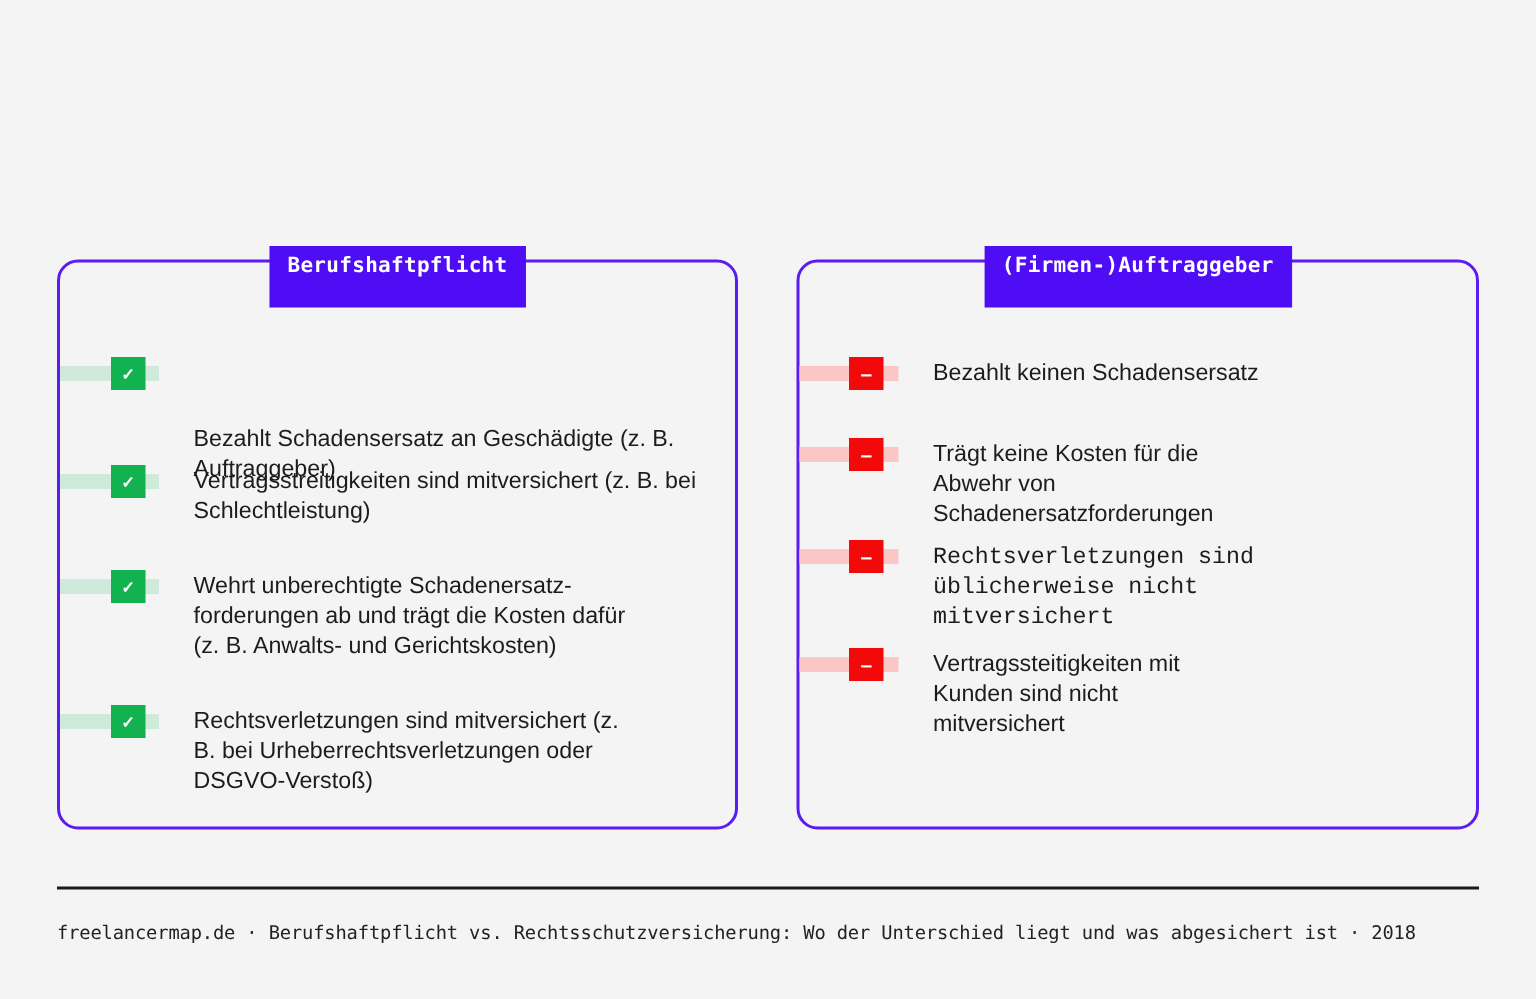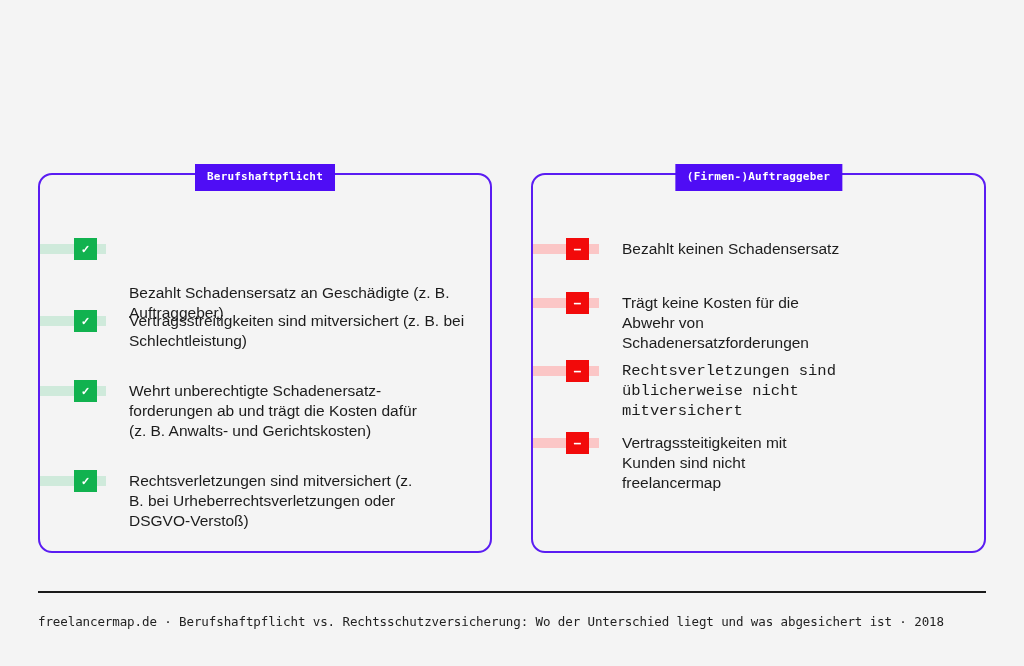--- a/index.html
+++ b/index.html
@@ -18,21 +18,21 @@
       position: absolute; top: 173px; height: 380px;
       border: 2px solid #5a1cf2; border-radius: 14px;
     }
     .card.left { left: 38px; width: 454px; }
     .card.right { left: 531px; width: 455px; }
 
     .card-label {
       position: absolute; top: -11px; left: 50%; transform: translateX(-50%);
       background: #4f0df5; color: #fff;
       font-family: "DejaVu Sans Mono", monospace; font-weight: 700;
-      font-size: 11px; line-height: 26px; height: 27px;
+      font-size: 14px; line-height: 26px; height: 41px;
       padding: 0 12px; white-space: nowrap; letter-spacing: 0.2px;
     }
 
     .item { position: absolute; left: 0; right: 0; }
     .bar {
       position: absolute; left: 0; width: 66px; height: 10px;
     }
     .left .bar { background: #cfeadb; }
     .right .bar { background: #fbc6c6; }
     .badge {
@@ -107,18 +107,18 @@
 
   <div class="item" style="top:185px;">
     <div class="bar" style="top:6px;"></div>
     <div class="badge" style="top:0;">–</div>
     <div class="item-text" style="top:1px; right:120px;font-family:Liberation Mono, monospace;">Rechtsverletzungen sind üblicherweise nicht mitversichert</div>
   </div>
 
   <div class="item" style="top:257px;">
     <div class="bar" style="top:6px;"></div>
     <div class="badge" style="top:0;">–</div>
-    <div class="item-text" style="top:1px; right:150px;">Vertragssteitigkeiten mit Kunden sind nicht freelancermap</div>
+    <div class="item-text" style="top:1px; right:150px;">Vertragssteitigkeiten mit Kunden sind nicht mitversichert</div>
   </div>
 </section>
 
 <div class="divider"></div>
 <div class="footer">freelancermap.de · Berufshaftpflicht vs. Rechtsschutzversicherung: Wo der Unterschied liegt und was abgesichert ist · 2018</div>
 
 </body></html>

